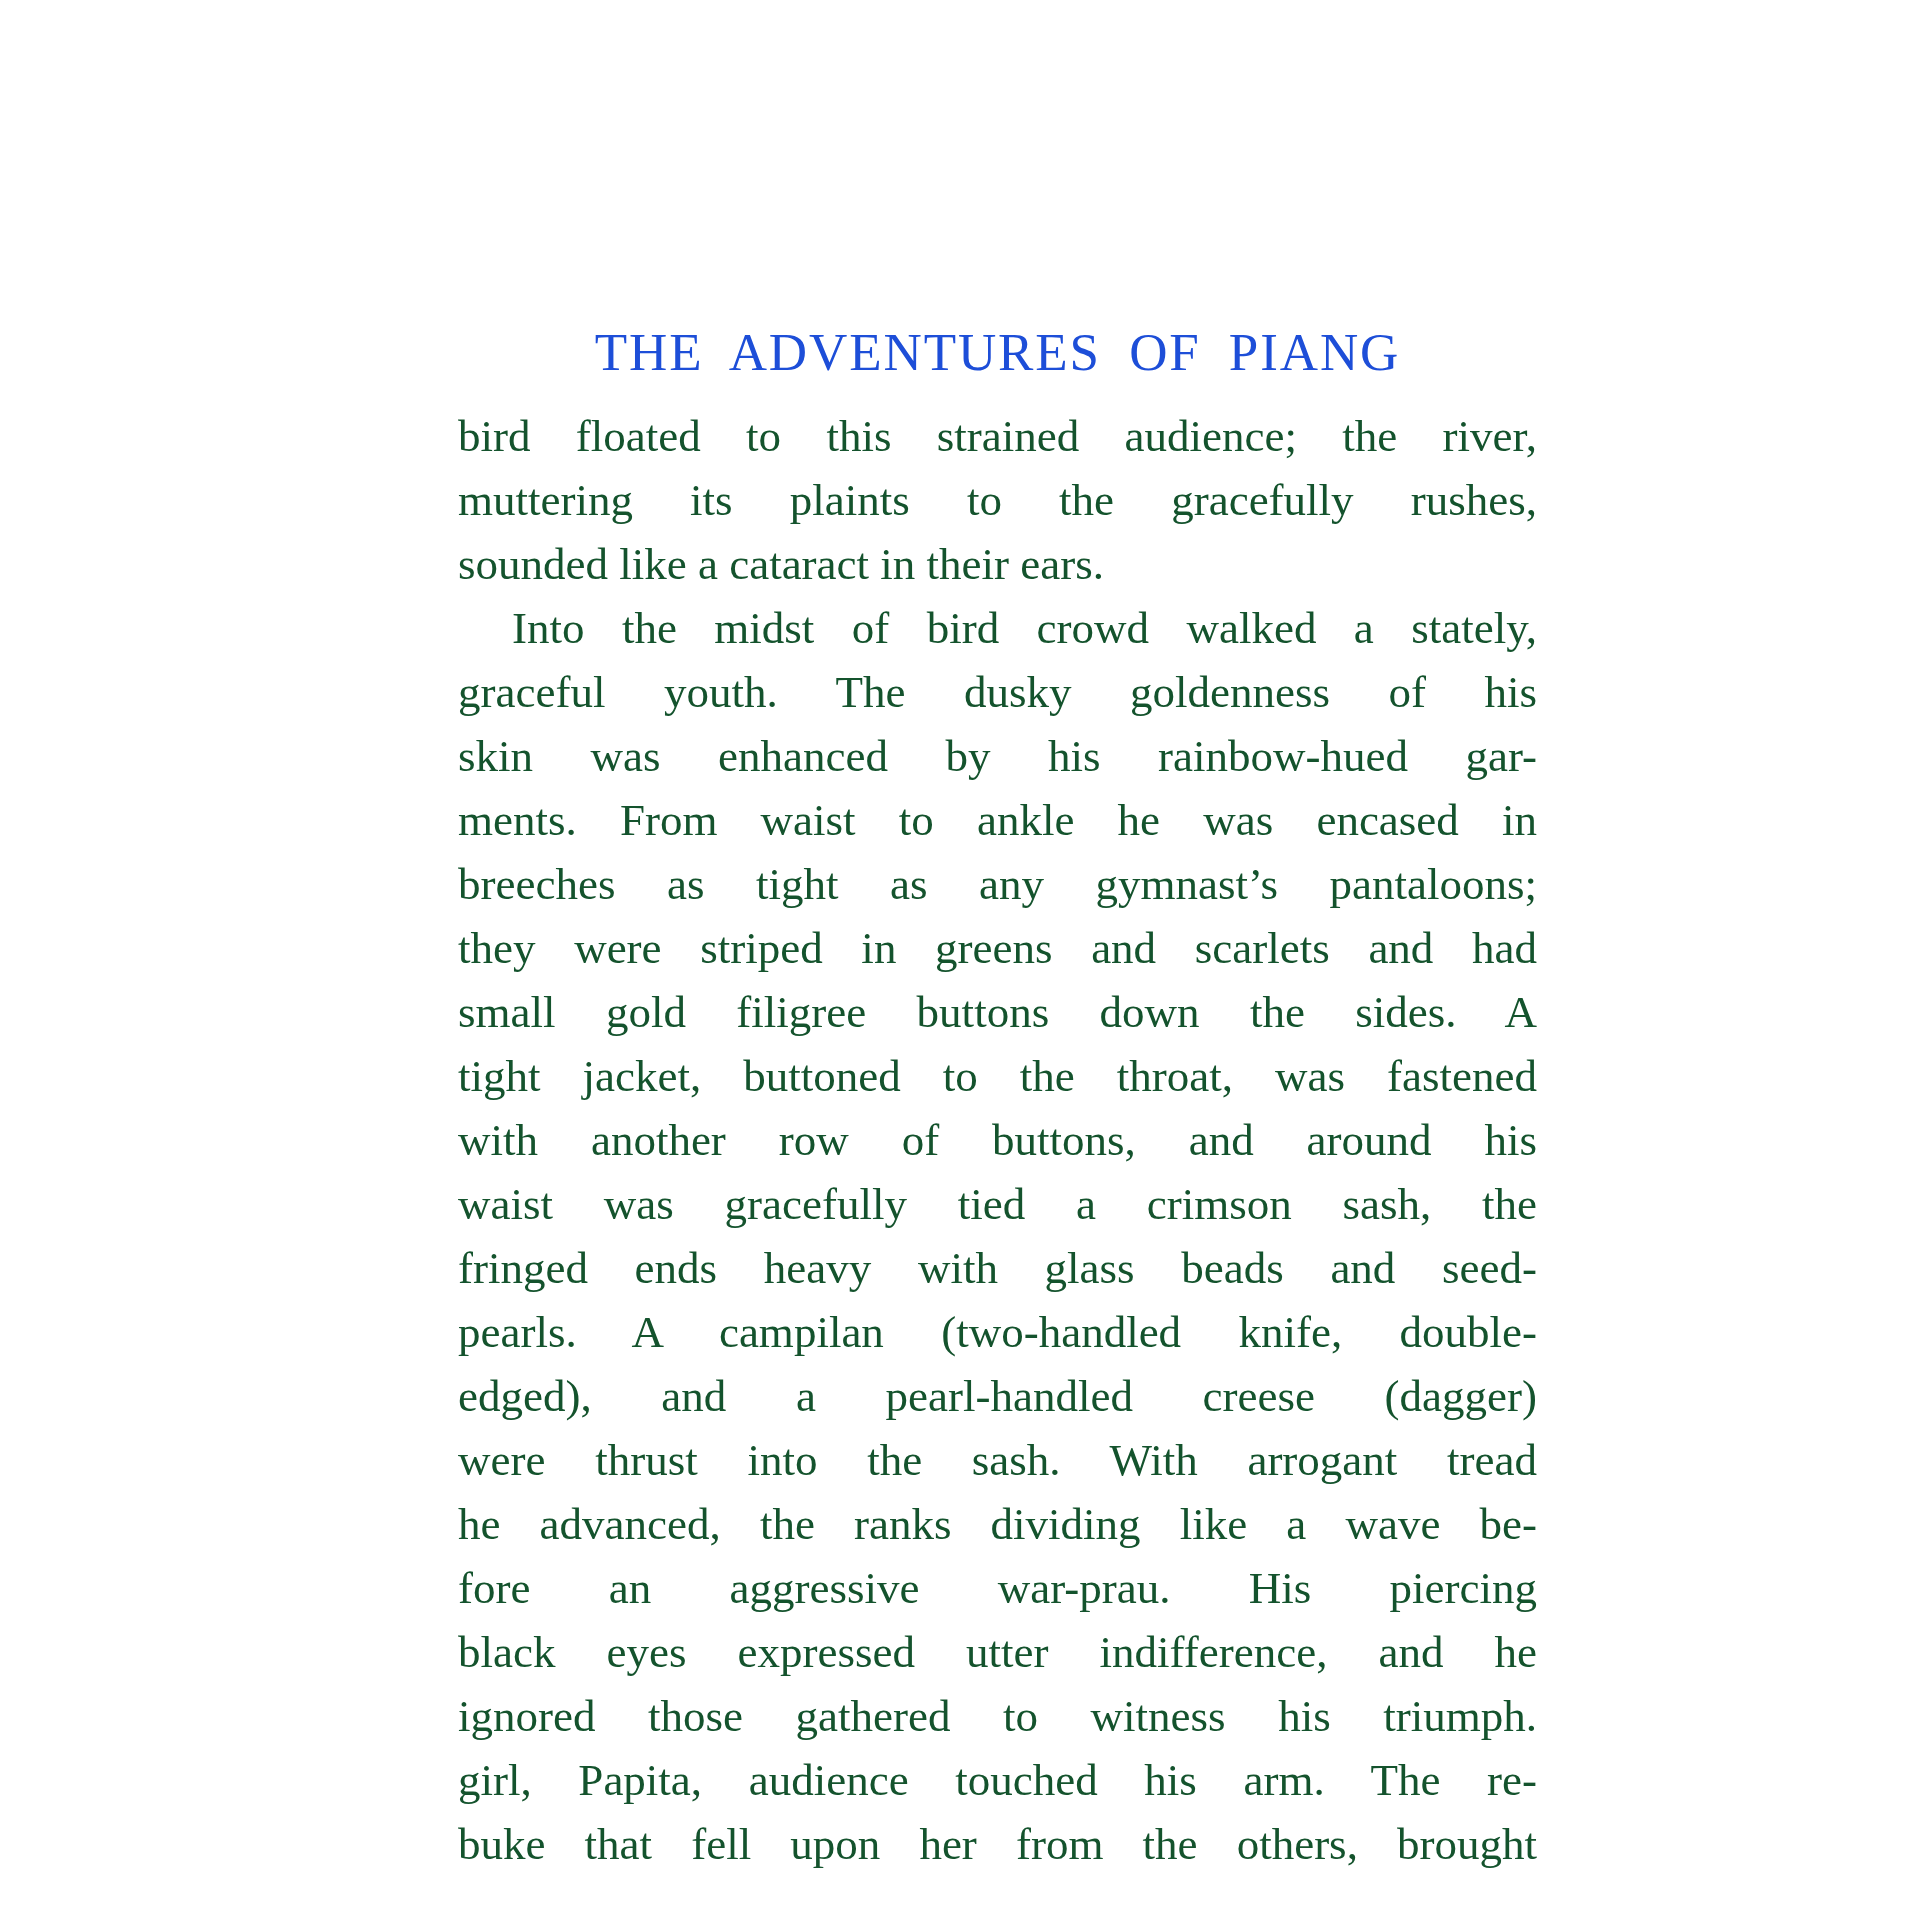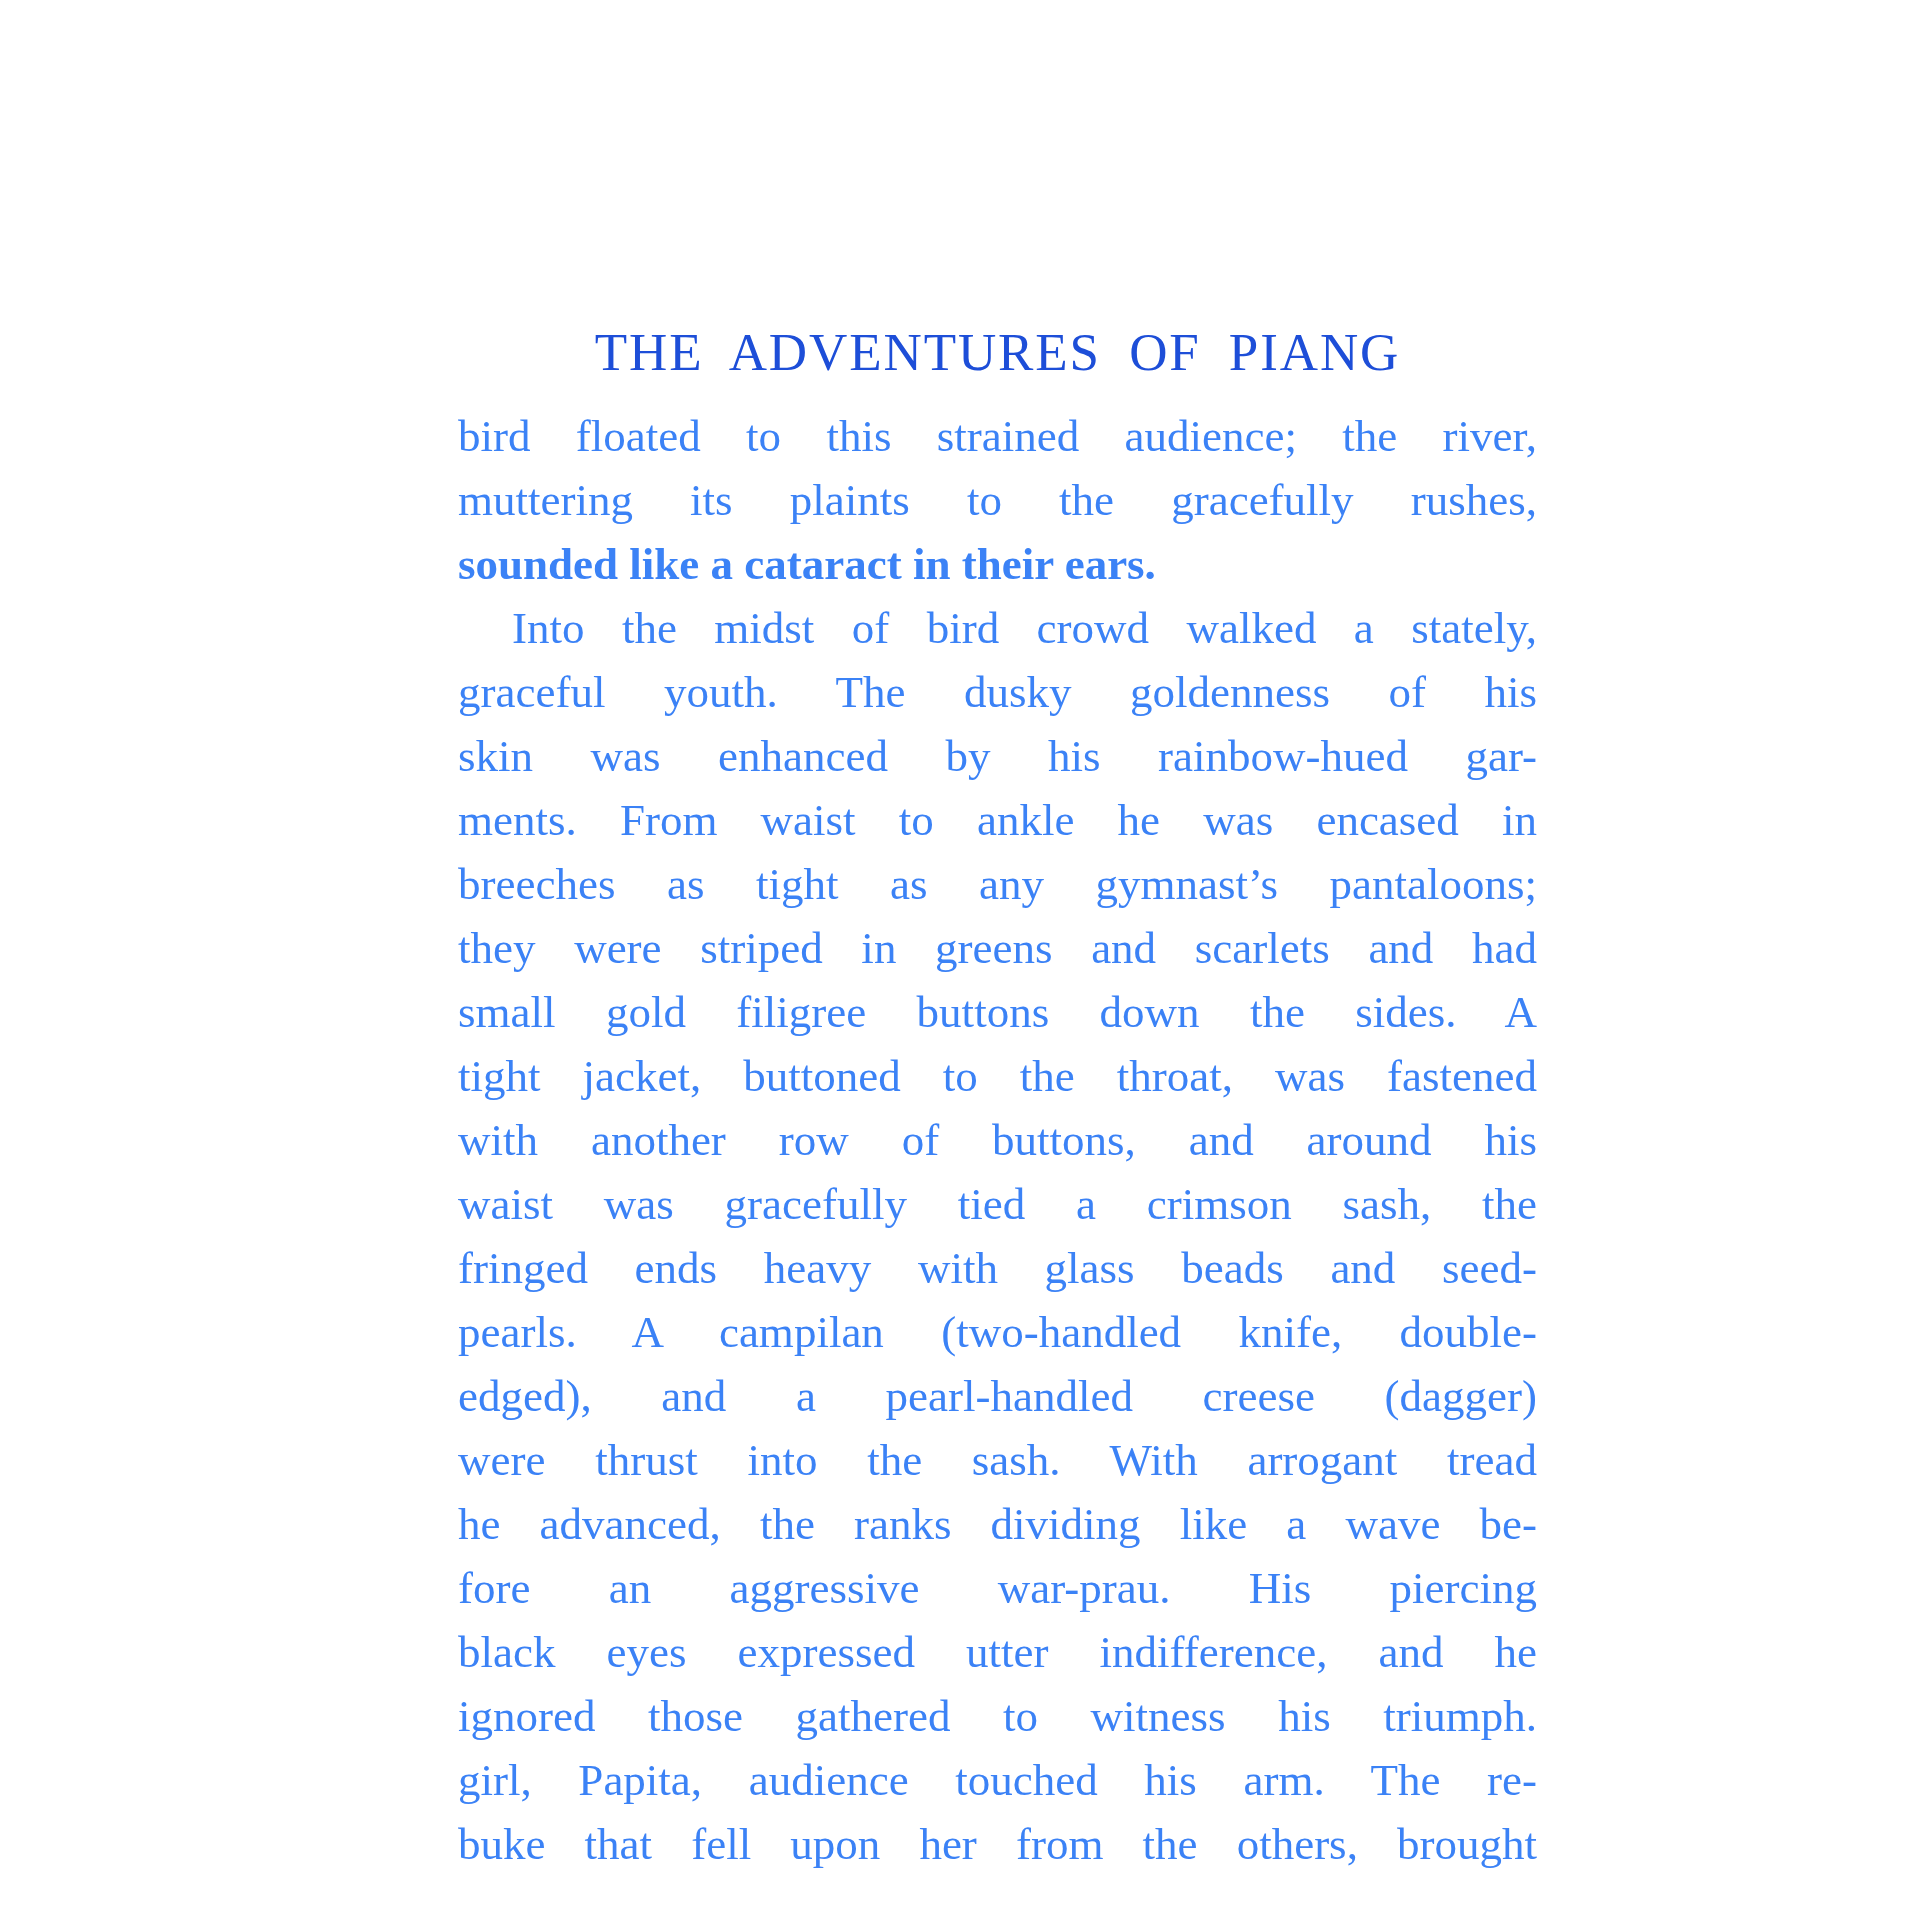--- a/index.html
+++ b/index.html
@@ -37,29 +37,28 @@
     color: #1d4ed8;
   }
   .text-block {
     width: 100%;
   }
   .text-line {
     font-size: 45px;
     line-height: 64px;
     text-align: justify;
     text-align-last: justify;
-    color: #3b82f6;
+    color: #14532d;
   }
   .text-line.indent {
     text-indent: 54px;
   }
   .text-line.last-left {
     text-align: left;
     text-align-last: left;
-    font-weight: bold;
   }
 </style>
 </head>
 <body>
 
 <div class="page">
   <div class="content">
     <h1 class="title">THE ADVENTURES OF PIANG</h1>
     <div class="text-block">
         <div class="text-line">bird floated to this strained audience; the river,</div>

